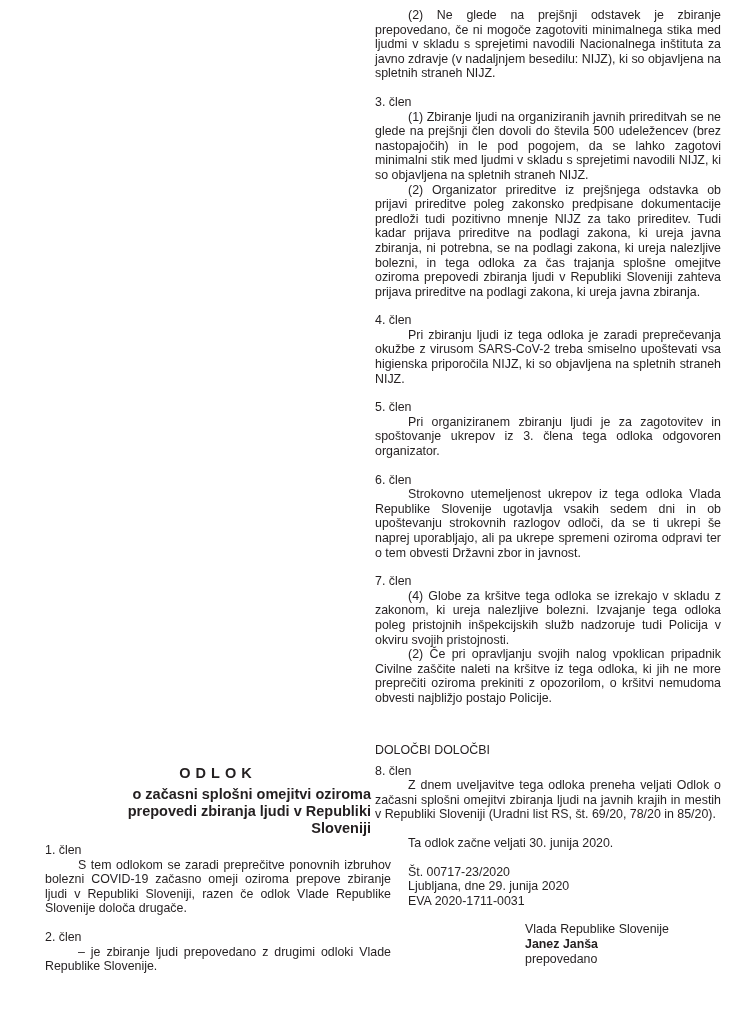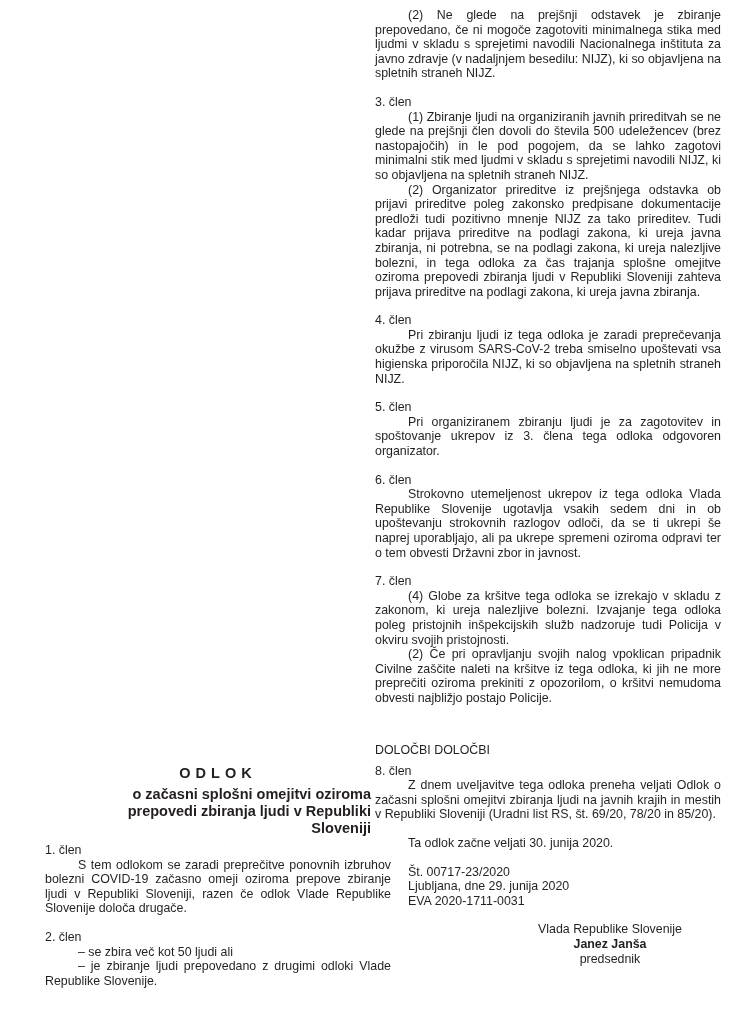--- a/index.html
+++ b/index.html
@@ -55,30 +55,29 @@
   <div class="gap-sm"></div>
   <p class="art">8. člen</p>
   <p class="ind">Z dnem uveljavitve tega odloka preneha veljati Odlok o začasni splošni omejitvi zbiranja ljudi na javnih krajih in mestih v Republiki Sloveniji (Uradni list RS, št. 69/20, 78/20 in 85/20).</p>
   <div class="gap"></div>
   <p class="plain" style="padding-left:33px;">Ta odlok začne veljati 30. junija 2020.</p>
   <div class="gap"></div>
   <p class="plain" style="padding-left:33px;">Št. 00717-23/2020</p>
   <p class="plain" style="padding-left:33px;">Ljubljana, dne 29. junija 2020</p>
   <p class="plain" style="padding-left:33px;">EVA 2020-1711-0031</p>
   <div class="gap"></div>
-  <div style="margin-left:150px; width:170px; text-align:center;">
+  <div style="margin-left:150px; width:170px; text-align:left;">
     <div>Vlada Republike Slovenije</div>
     <div class="bold">Janez Janša</div>
-    <div>predsednik</div>
+    <div>prepovedano</div>
   </div>
 </div>
 
 <div class="col col-left" style="top:765px;">
   <div class="title-big">ODLOK</div>
   <div class="title-sub" style="padding:0 20px;text-align:right;">o začasni splošni omejitvi oziroma prepovedi zbiranja ljudi v Republiki Sloveniji</div>
   <div class="gap-sm"></div>
   <p class="art">1. člen</p>
   <p class="ind">S tem odlokom se zaradi preprečitve ponovnih izbruhov bolezni COVID-19 začasno omeji oziroma prepove zbiranje ljudi v Republiki Sloveniji, razen če odlok Vlade Republike Slovenije določa drugače.</p>
   <div class="gap"></div>
   <p class="art">2. člen</p>
-  <p class="ind">– se zbira več kot 50 ljudi ali</p>
   <p class="ind">– je zbiranje ljudi prepovedano z drugimi odloki Vlade Republike Slovenije.</p>
 </div>
 
 </body></html>

